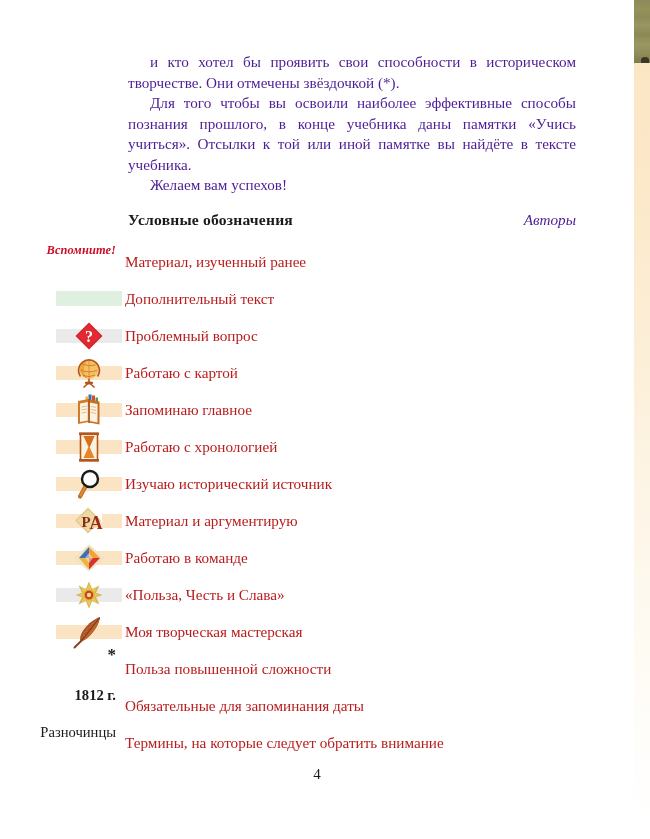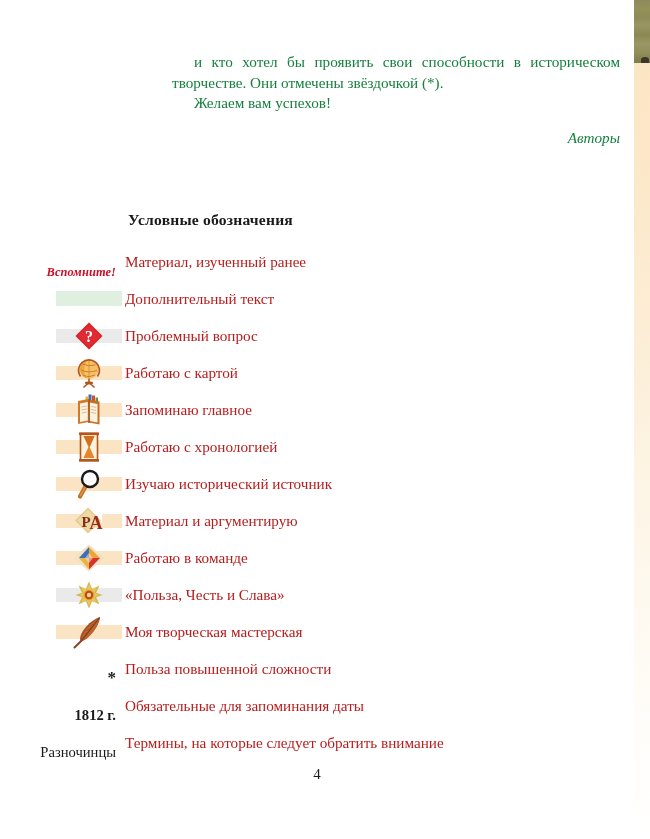--- a/index.html
+++ b/index.html
@@ -62,22 +62,21 @@
 
   
   #intro {
     position: absolute;
     top: 52px;
     left: 128px;
     width: 448px;
     font-size: 15.2px;
     line-height: 20.5px;
     text-align: justify;
-    color: #15803d;
-    margin-left: 44px;
+    color: #4c1d95;
   }
   #intro p { margin: 0; }
   #intro p.indent { text-indent: 22px; }
   #intro p.signature {
     text-align: right;
     font-style: italic;
     margin-top: 14px;
     text-indent: 0;
   }
 
@@ -105,21 +104,21 @@
     height: 37px;
     display: flex;
     align-items: center;
   }
   .legend-marker {
     position: relative;
     width: 122px;
     height: 37px;
     flex: 0 0 122px;
     display: flex;
-    align-items: flex-end;
+    align-items: flex-start;
     justify-content: flex-end;
     padding-right: 6px;
     box-sizing: border-box;
   }
   .legend-label {
     font-size: 15.2px;
     line-height: 19px;
     padding-left: 3px;
     white-space: nowrap;
     color: #b91c1c;
@@ -172,20 +171,21 @@
   }
   .icon-wrap svg { display: block; overflow: visible; }
 </style>
 </head>
 <body>
 
 <div id="page">
 
   <div id="intro">
     <p class="indent">и кто хотел бы проявить свои способности в историческом творчестве. Они отмечены звёздочкой (*).</p>
+    <p class="indent">Для того чтобы вы освоили наиболее эффективные способы познания прошлого, в конце учебника даны памятки «Учись учиться». Отсылки к той или иной памятке вы найдёте в тексте учебника.</p>
     <p class="indent">Желаем вам успехов!</p>
     <p class="signature">Авторы</p>
   </div>
 
   <div id="legend-heading">Условные обозначения</div>
 
   <div id="legend-list">
 
     <div class="legend-row">
       <div class="legend-marker">

